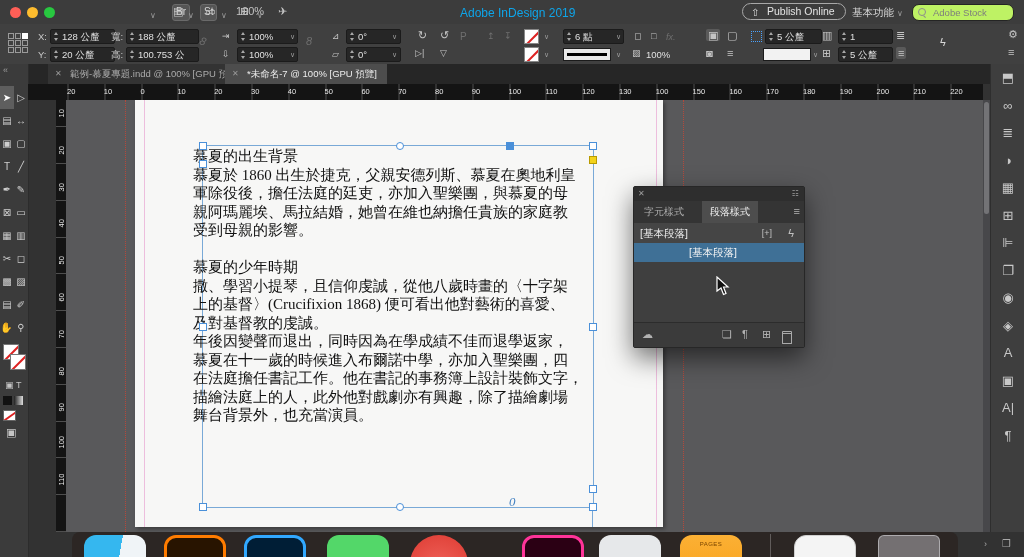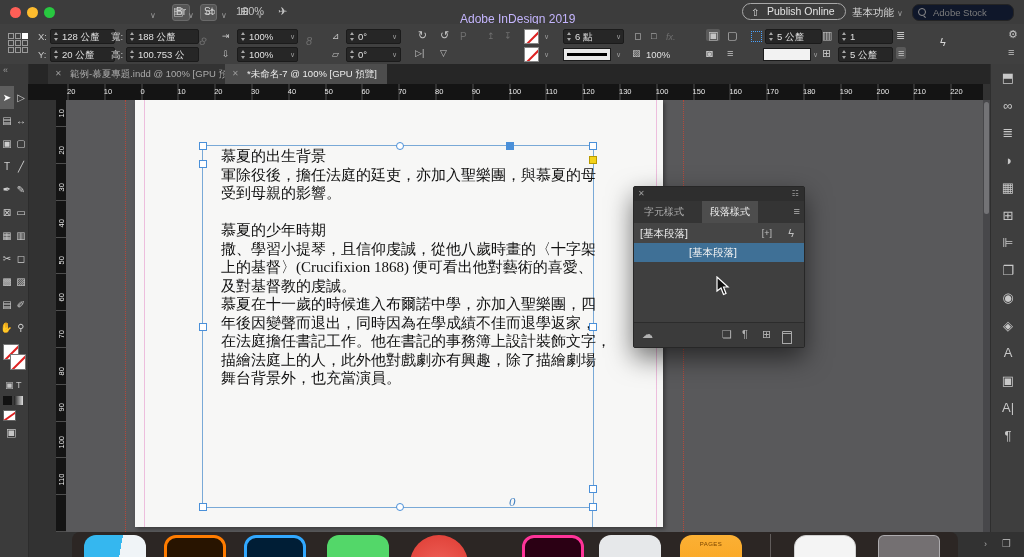--- a/index.html
+++ b/index.html
@@ -2,30 +2,30 @@
 <html><head>
 <meta charset="utf-8">
 <style>
   html,body{margin:0;padding:0;background:#222;}
   #app{position:relative;width:1024px;height:557px;overflow:hidden;
        font-family:"Liberation Sans","DejaVu Sans",sans-serif;background:#323232;
        -webkit-font-smoothing:antialiased;}
   
   #titlebar{position:absolute;left:0;top:0;width:1024px;height:24px;background:#3c3c3c;border-bottom:1px solid #2a2a2a;}
   .tl{position:absolute;top:7px;width:11px;height:11px;border-radius:50%;}
-  #tb-title{position:absolute;top:12px;left:460px;color:#c4b5fd;font-size:12px;}
+  #tb-title{position:absolute;top:6px;left:460px;color:#0ea5e9;font-size:12px;}
   .mini-btn{position:absolute;top:4px;height:15px;padding:0 3px;background:#555;border:1px solid #6a6a6a;border-radius:3px;
             color:#d8d8d8;font-size:10px;line-height:14px;}
   .tb-ic{position:absolute;top:4px;color:#c2c2c2;font-size:11px;line-height:15px;}
   .chev{color:#9a9a9a;font-size:8px;}
   #publish{position:absolute;left:742px;top:3px;height:15px;border:1px solid #a8a8a8;border-radius:9px;
            color:#e4e4e4;font-size:10.5px;line-height:15px;padding:0 10px 0 24px;}
   #publish .shr{position:absolute;left:8px;top:1px;font-size:10px;color:#dadada;}
   #ws{position:absolute;left:852px;top:6px;color:#d6d6d6;font-size:10.5px;}
-  #srch{position:absolute;left:912px;top:4px;width:100px;height:15px;background:#0f172a;border:1px solid #242424;border-radius:7px;}
+  #srch{position:absolute;left:912px;top:4px;width:100px;height:15px;background:#bef264;border:1px solid #242424;border-radius:7px;}
   #srch .ph{position:absolute;left:20px;top:2px;color:#7d7d7d;font-size:9.5px;}
   .lens{position:absolute;left:5px;top:3px;width:6px;height:6px;border:1.3px solid #8d8d8d;border-radius:50%;}
   .lens::after{content:"";position:absolute;left:5px;top:6px;width:1.4px;height:3px;background:#8d8d8d;transform:rotate(-45deg);}
   
   #cpanel{position:absolute;left:0;top:24px;width:1024px;height:40px;background:#404040;border-bottom:1px solid #2a2a2a;}
   .cp-lab{position:absolute;color:#c9c9c9;font-size:9.5px;}
   .fld{position:absolute;height:13px;background:#262626;border:1px solid #1b1b1b;border-radius:2px;color:#e0e0e0;
        font-size:9.5px;line-height:13px;padding-left:11px;white-space:nowrap;overflow:hidden;}
   .stp{position:absolute;left:1px;top:1px;width:8px;height:11px;}
   .stp::before{content:"";position:absolute;left:2px;top:1px;border-left:2.5px solid transparent;border-right:2.5px solid transparent;border-bottom:3px solid #a8a8a8;}
@@ -74,21 +74,21 @@
   .bleed{position:absolute;top:0;width:0;height:432px;border-left:1px dotted #b5483a;}
   .mguide{position:absolute;top:0;width:1px;height:427px;background:rgba(224,120,190,.45);}
   
   #tframe{position:absolute;left:136px;top:45px;width:390px;height:361px;border:1px solid #79a9d7;}
   .hdl{position:absolute;width:6px;height:6px;background:#fff;border:1px solid #4a90d9;}
   .hdl.rnd{border-radius:50%;}
   .hdl.solid{background:#4a90d9;}
   .hdl.yellow{background:#f2d21c;border-color:#b89b00;}
   #outnum{position:absolute;color:#3f7fc1;font-size:13px;font-style:italic;font-family:"Liberation Serif",serif;}
   #frame-tail{position:absolute;width:1px;background:#79a9d7;}
-  #dtext{position:absolute;left:155px;top:47px;width:400px;color:#111;
+  #dtext{position:absolute;left:127px;top:47px;width:400px;color:#111;
          font-family:"Liberation Serif","DejaVu Serif",serif;font-size:15px;}
   #dtext .tl-line{height:18.5px;line-height:18.5px;white-space:nowrap;overflow:visible;}
   
   #vscroll{position:absolute;left:983px;top:100px;width:7px;height:432px;background:#47474a;}
   #vscroll .thumb{position:absolute;left:1px;top:2px;width:5px;height:112px;background:#737376;border-radius:3px;}
   #rdock{position:absolute;left:990px;top:64px;width:34px;height:468px;background:#3e3e3e;border-left:1px solid #2e2e2e;}
   .rd-ic{height:27.5px;text-align:center;color:#c8c8c8;font-size:13px;line-height:27px;}
   
   #spanel{position:absolute;left:633px;top:186px;width:170px;height:160px;background:#3f3f3f;border:1px solid #272727;
           box-shadow:0 10px 26px rgba(0,0,0,.55);border-radius:2px;}
@@ -331,29 +331,31 @@
     <span class="bleed" style="left:617px;"></span>
     <span class="mguide" style="left:78px;"></span>
     <span class="mguide" style="left:590px;"></span>
 
     <div id="tframe"></div>
     <span id="frame-tail" style="left:526px;top:406px;height:21px;"></span>
 
     <div id="dtext">
 
     <div class="tl-line">慕夏的出生背景</div>
+        <div class="tl-line">慕夏於 1860 出生於捷克，父親安德列斯、慕夏在奧地利皇</div>
         <div class="tl-line">軍除役後，擔任法庭的廷吏，亦加入聖樂團，與慕夏的母</div>
+        <div class="tl-line">親阿瑪麗埃、馬拉結婚，她曾在維也納擔任貴族的家庭教</div>
         <div class="tl-line">受到母親的影響。</div>
         <div class="tl-line"></div>
         <div class="tl-line">慕夏的少年時期</div>
         <div class="tl-line">撒、學習小提琴，且信仰虔誠，從他八歲時畫的〈十字架</div>
         <div class="tl-line">上的基督〉(Crucifixion 1868) 便可看出他對藝術的喜愛、</div>
         <div class="tl-line">及對基督教的虔誠。</div>
+        <div class="tl-line">年後因變聲而退出，同時因為在學成績不佳而退學返家，</div>
         <div class="tl-line">慕夏在十一歲的時候進入布爾諾中學，亦加入聖樂團，四</div>
-        <div class="tl-line">年後因變聲而退出，同時因為在學成績不佳而退學返家，</div>
         <div class="tl-line">在法庭擔任書記工作。他在書記的事務簿上設計裝飾文字，</div>
         <div class="tl-line">描繪法庭上的人，此外他對戲劇亦有興趣，除了描繪劇場</div>
         <div class="tl-line">舞台背景外，也充當演員。</div>
       </div>
 
     <span class="hdl" style="left:133px;top:42px;"></span>
     <span class="hdl rnd" style="left:330px;top:42px;"></span>
     <span class="hdl solid" style="left:440px;top:42px;"></span>
     <span class="hdl" style="left:523px;top:42px;"></span>
     <span class="hdl yellow" style="left:523px;top:56px;"></span>

